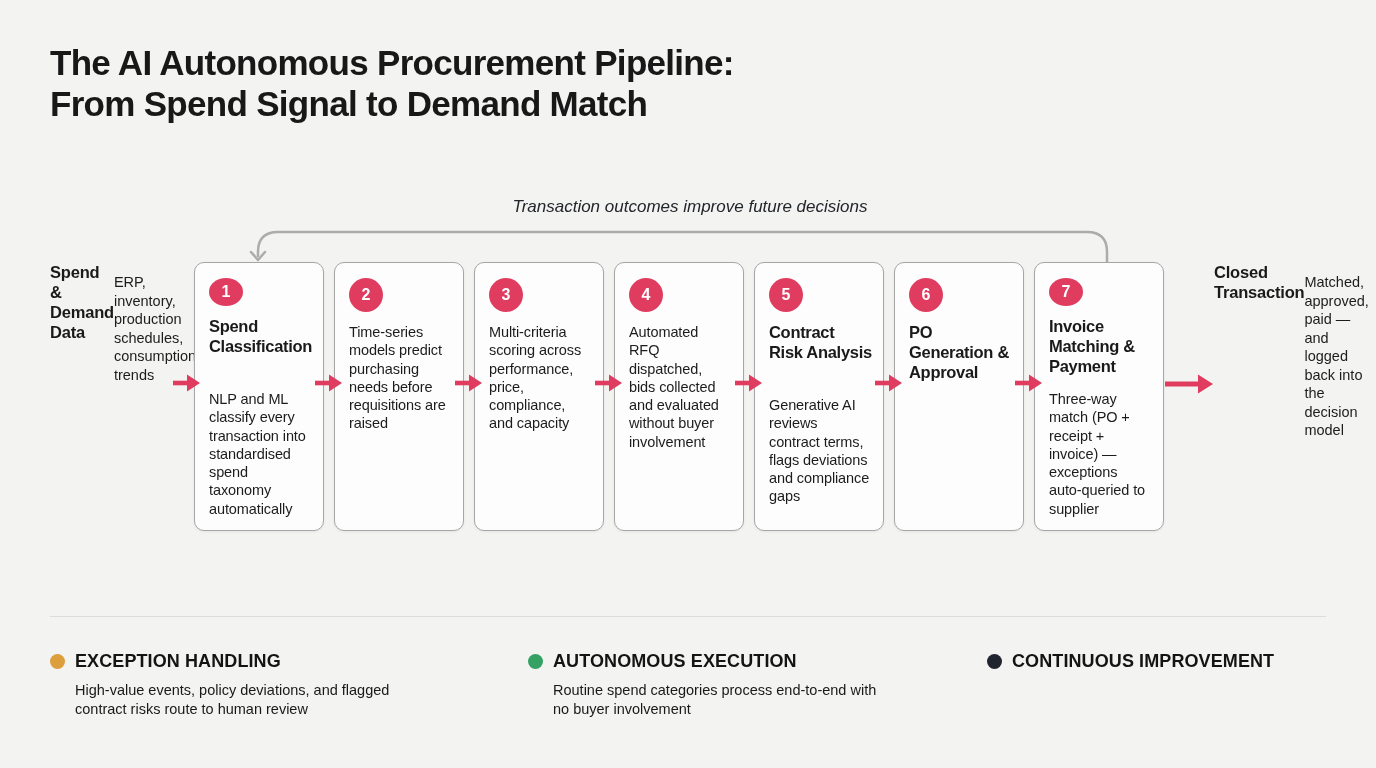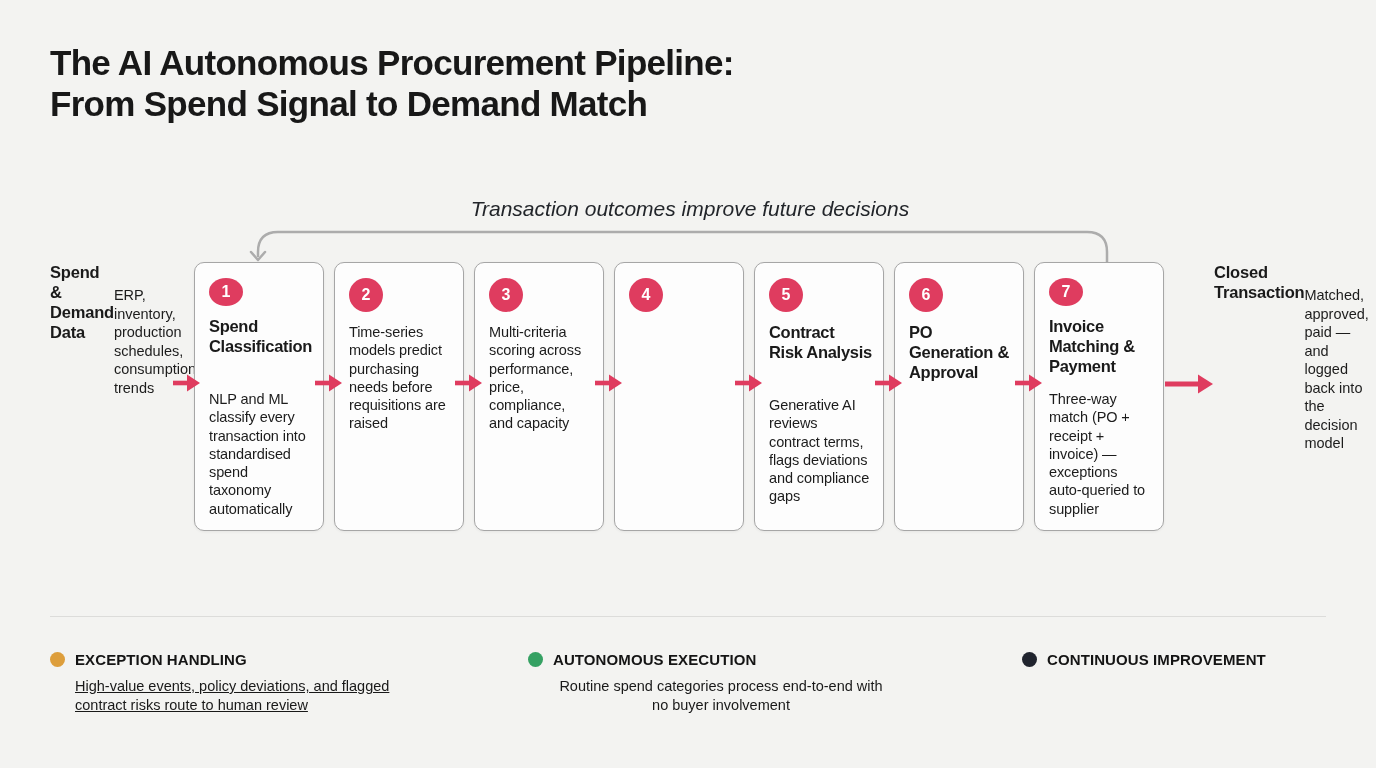--- a/index.html
+++ b/index.html
@@ -16,35 +16,35 @@
   
   .page-title {
     position:absolute; left:50px; top:42px;
     font-size:35px; font-weight:700; line-height:41px;
     letter-spacing:-0.7px; color:#181818;
   }
 
   
   .loop-label {
     position:absolute; left:340px; top:197px; width:700px;
-    text-align:center; font-style:italic; font-size:21px; color:#22252a;
+    text-align:center; font-style:italic; font-size:17px; color:#22252a;
   }
   .loop-svg { position:absolute; left:248px; top:224px; overflow:visible; }
 
   
   .pipeline {
     position:absolute; left:50px; top:262px; width:1280px;
     display:flex; align-items:flex-start;
   }
   .terminal { flex:none; display:flex; flex-direction:row; }
   .terminal-left  { width:130px; }
   .terminal-right { width:112px; }
   .terminal .t-icon { margin:12px 0 14px 0; }
   .terminal .t-title { font-size:16.5px; font-weight:700; line-height:20px; letter-spacing:-0.2px; }
-  .terminal .t-desc  { margin-top:24px; font-size:14.5px; line-height:18.5px; color:#1c1c1c; max-width:126px; }
+  .terminal .t-desc  { margin-top:11px; font-size:14.5px; line-height:18.5px; color:#1c1c1c; max-width:126px; }
 
   .step-box {
     flex:none; width:130px; height:269px;
     background:#fdfdfd; border:1.5px solid #a6a6a6; border-radius:10px;
     padding:15px 11px 12px 14px;
     box-shadow:0 1px 3px rgba(0,0,0,0.06);
     display:flex; flex-direction:column;
   }
   .badge {
     width:34px; height:34px; border-radius:50%;
@@ -69,29 +69,29 @@
 
   
   .divider {
     position:absolute; left:50px; top:616px; width:1276px; height:0;
     border-top:1px solid #dcdcda;
   }
   .legend-item { position:absolute; top:651px; }
   .legend-head { display:flex; align-items:center; }
   .legend-dot { width:15px; height:15px; border-radius:50%; flex:none; }
   .legend-label {
-    margin-left:10px; font-size:15px; font-weight:700;
+    margin-left:10px; font-size:18px; font-weight:700;
     letter-spacing:0.1px; color:#141414;
   }
   .legend-desc {
     margin:9px 0 0 25px; font-size:14.5px; line-height:18.5px; color:#191919;
   }
-  .legend-1 { left:50px;  } .legend-1 .legend-desc { width:360px;text-decoration:underline; }
-  .legend-2 { left:528px; } .legend-2 .legend-desc { width:336px;text-align:center; }
-  .legend-3 { left:1022px; } .legend-3 .legend-desc { width:312px; }
+  .legend-1 { left:50px;  } .legend-1 .legend-desc { width:360px; }
+  .legend-2 { left:528px; } .legend-2 .legend-desc { width:336px; }
+  .legend-3 { left:987px; } .legend-3 .legend-desc { width:312px; }
 
   .flow-arrow-shape { display:block; }
 </style>
 </head>
 <body>
 
 <div class="canvas">
 
   <div class="page-title">
     <div>The AI Autonomous Procurement Pipeline:</div>
@@ -159,20 +159,21 @@
 
     <div class="gap-arrow gap-mid">
       <svg class="flow-arrow-shape" width="30" height="20" viewBox="0 0 30 20">
         <line x1="1" y1="10" x2="17" y2="10" stroke="#df3c5f" stroke-width="4.6"></line>
         <path d="M15,1.5 L28,10 L15,18.5 Z" fill="#df3c5f"></path>
       </svg>
     </div>
 
     <div class="step-box">
       <div class="badge" style="background-color: rgb(223, 60, 95);">4</div>
+      <div class="step-desc">Automated RFQ dispatched, bids collected and evaluated without buyer involvement</div>
     </div>
 
     <div class="gap-arrow gap-mid">
       <svg class="flow-arrow-shape" width="30" height="20" viewBox="0 0 30 20">
         <line x1="1" y1="10" x2="17" y2="10" stroke="#df3c5f" stroke-width="4.6"></line>
         <path d="M15,1.5 L28,10 L15,18.5 Z" fill="#df3c5f"></path>
       </svg>
     </div>
 
     <div class="step-box">

